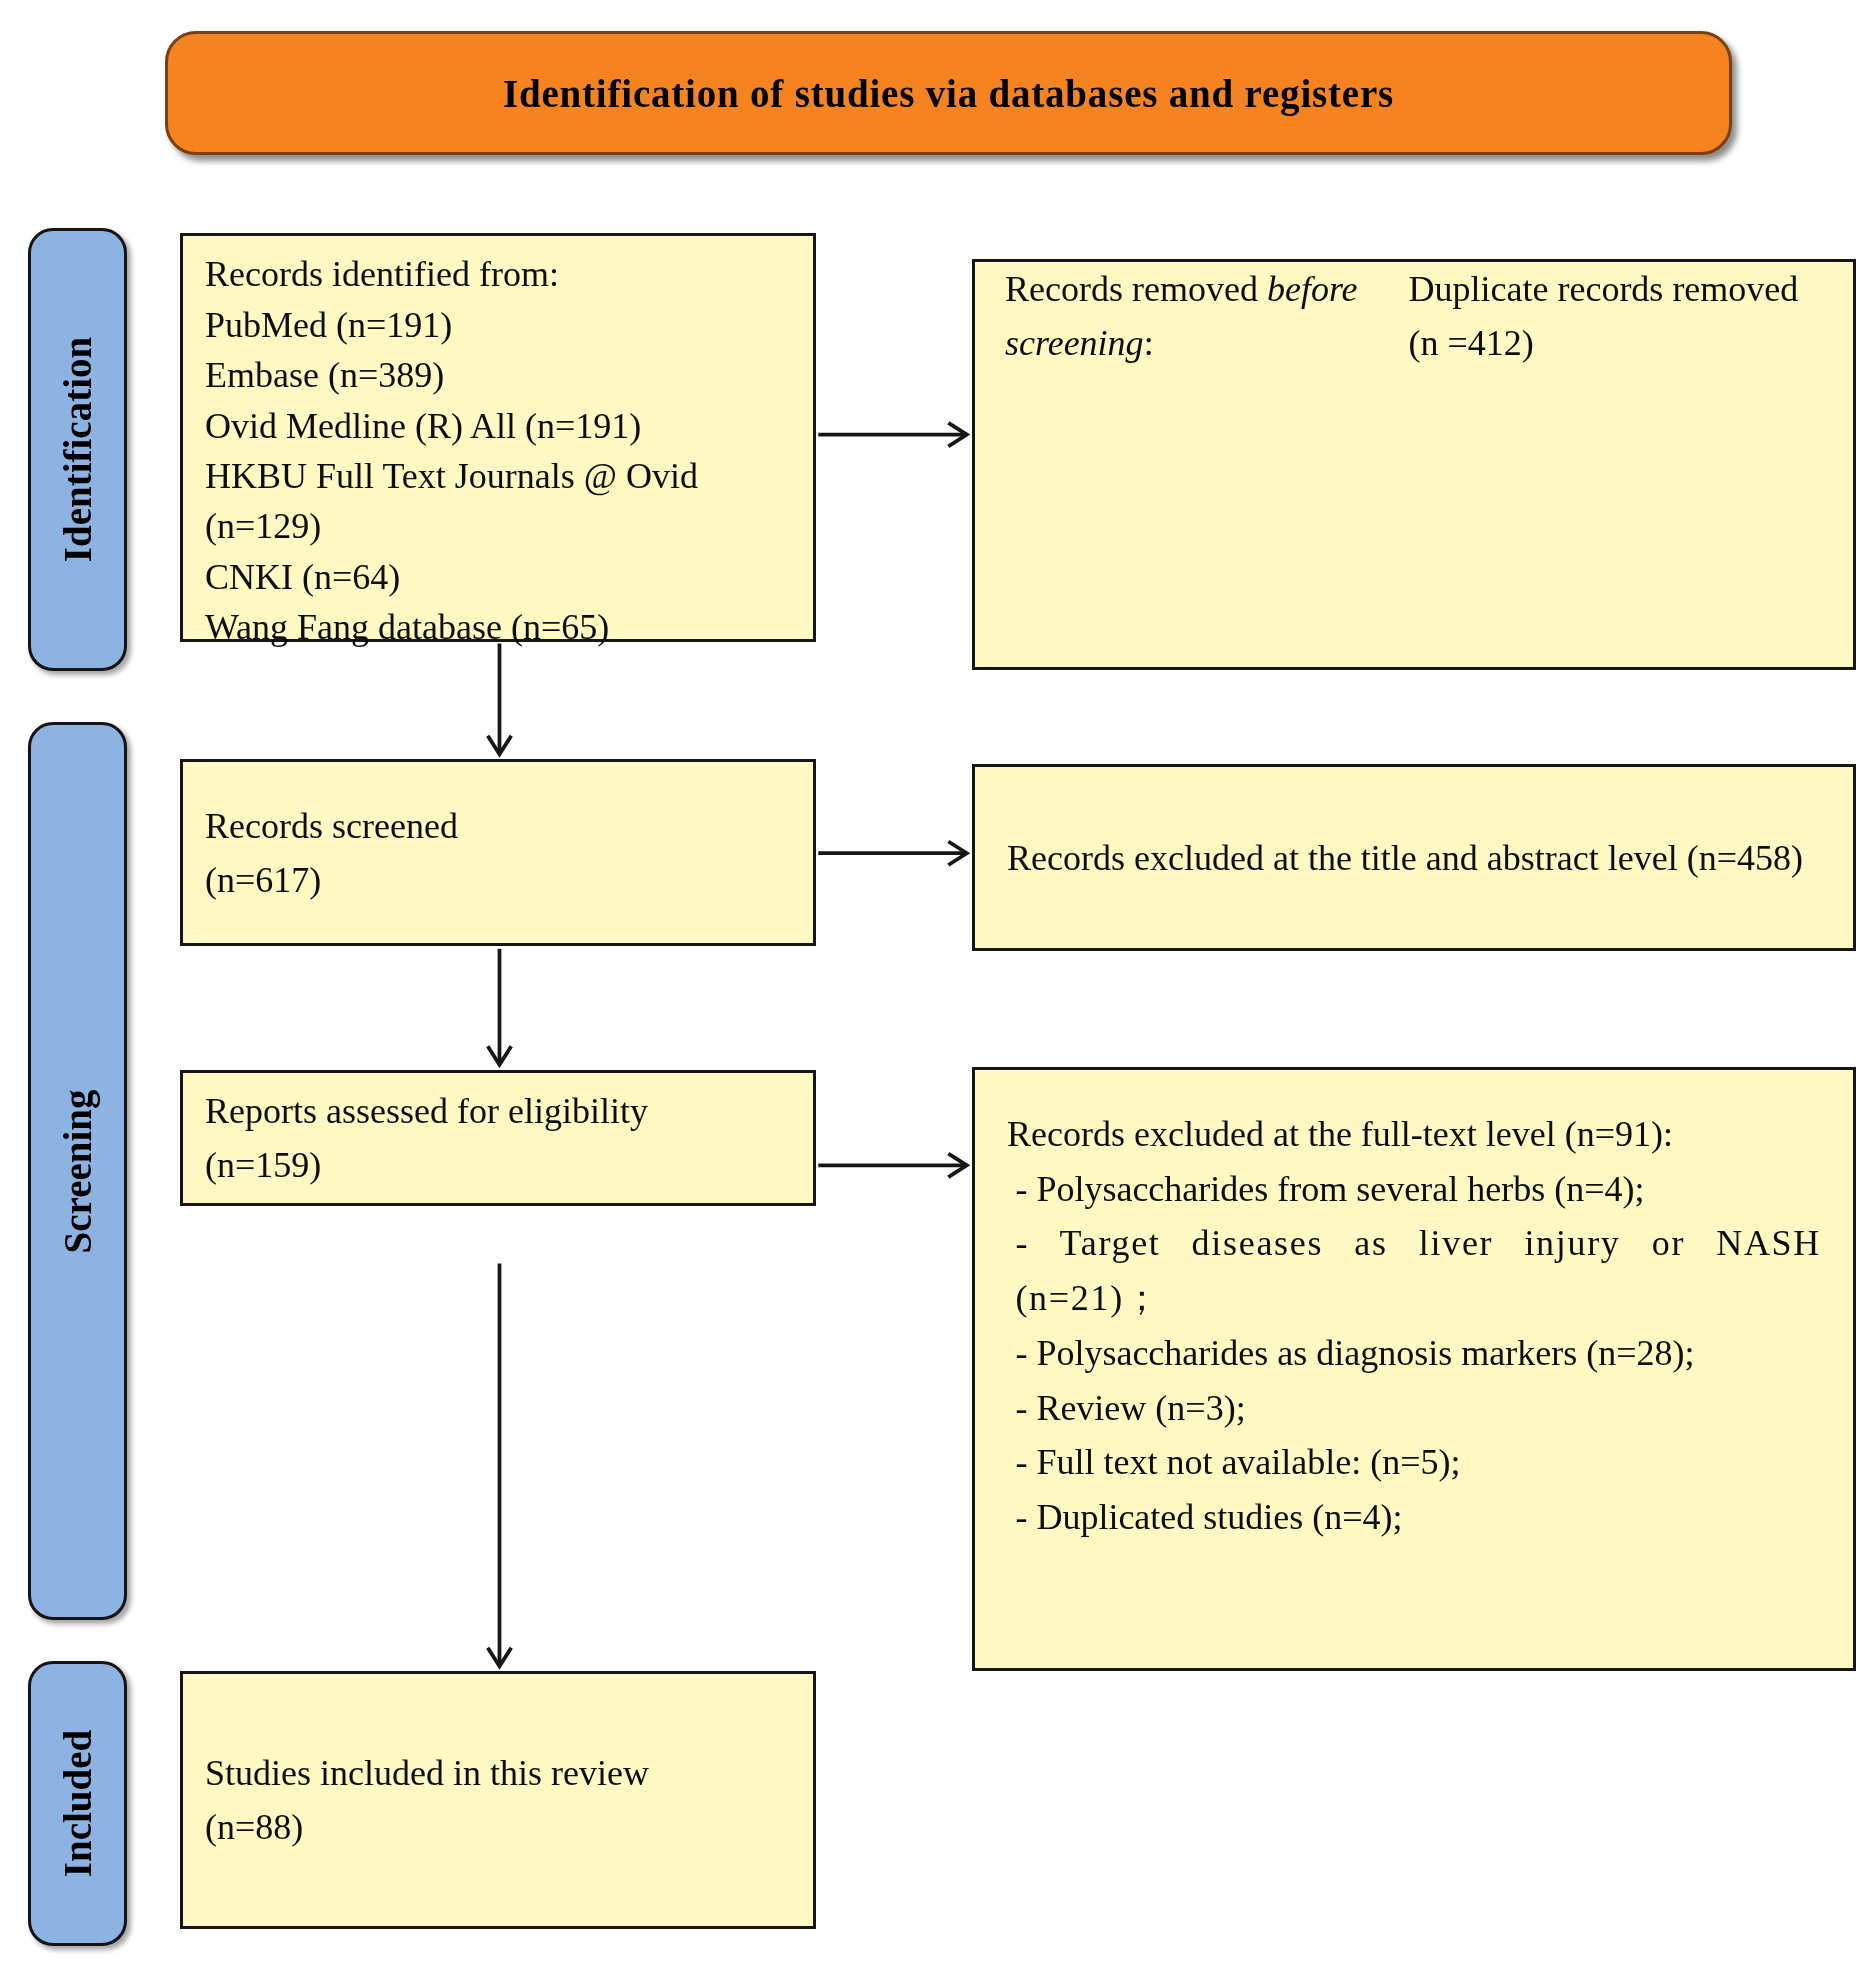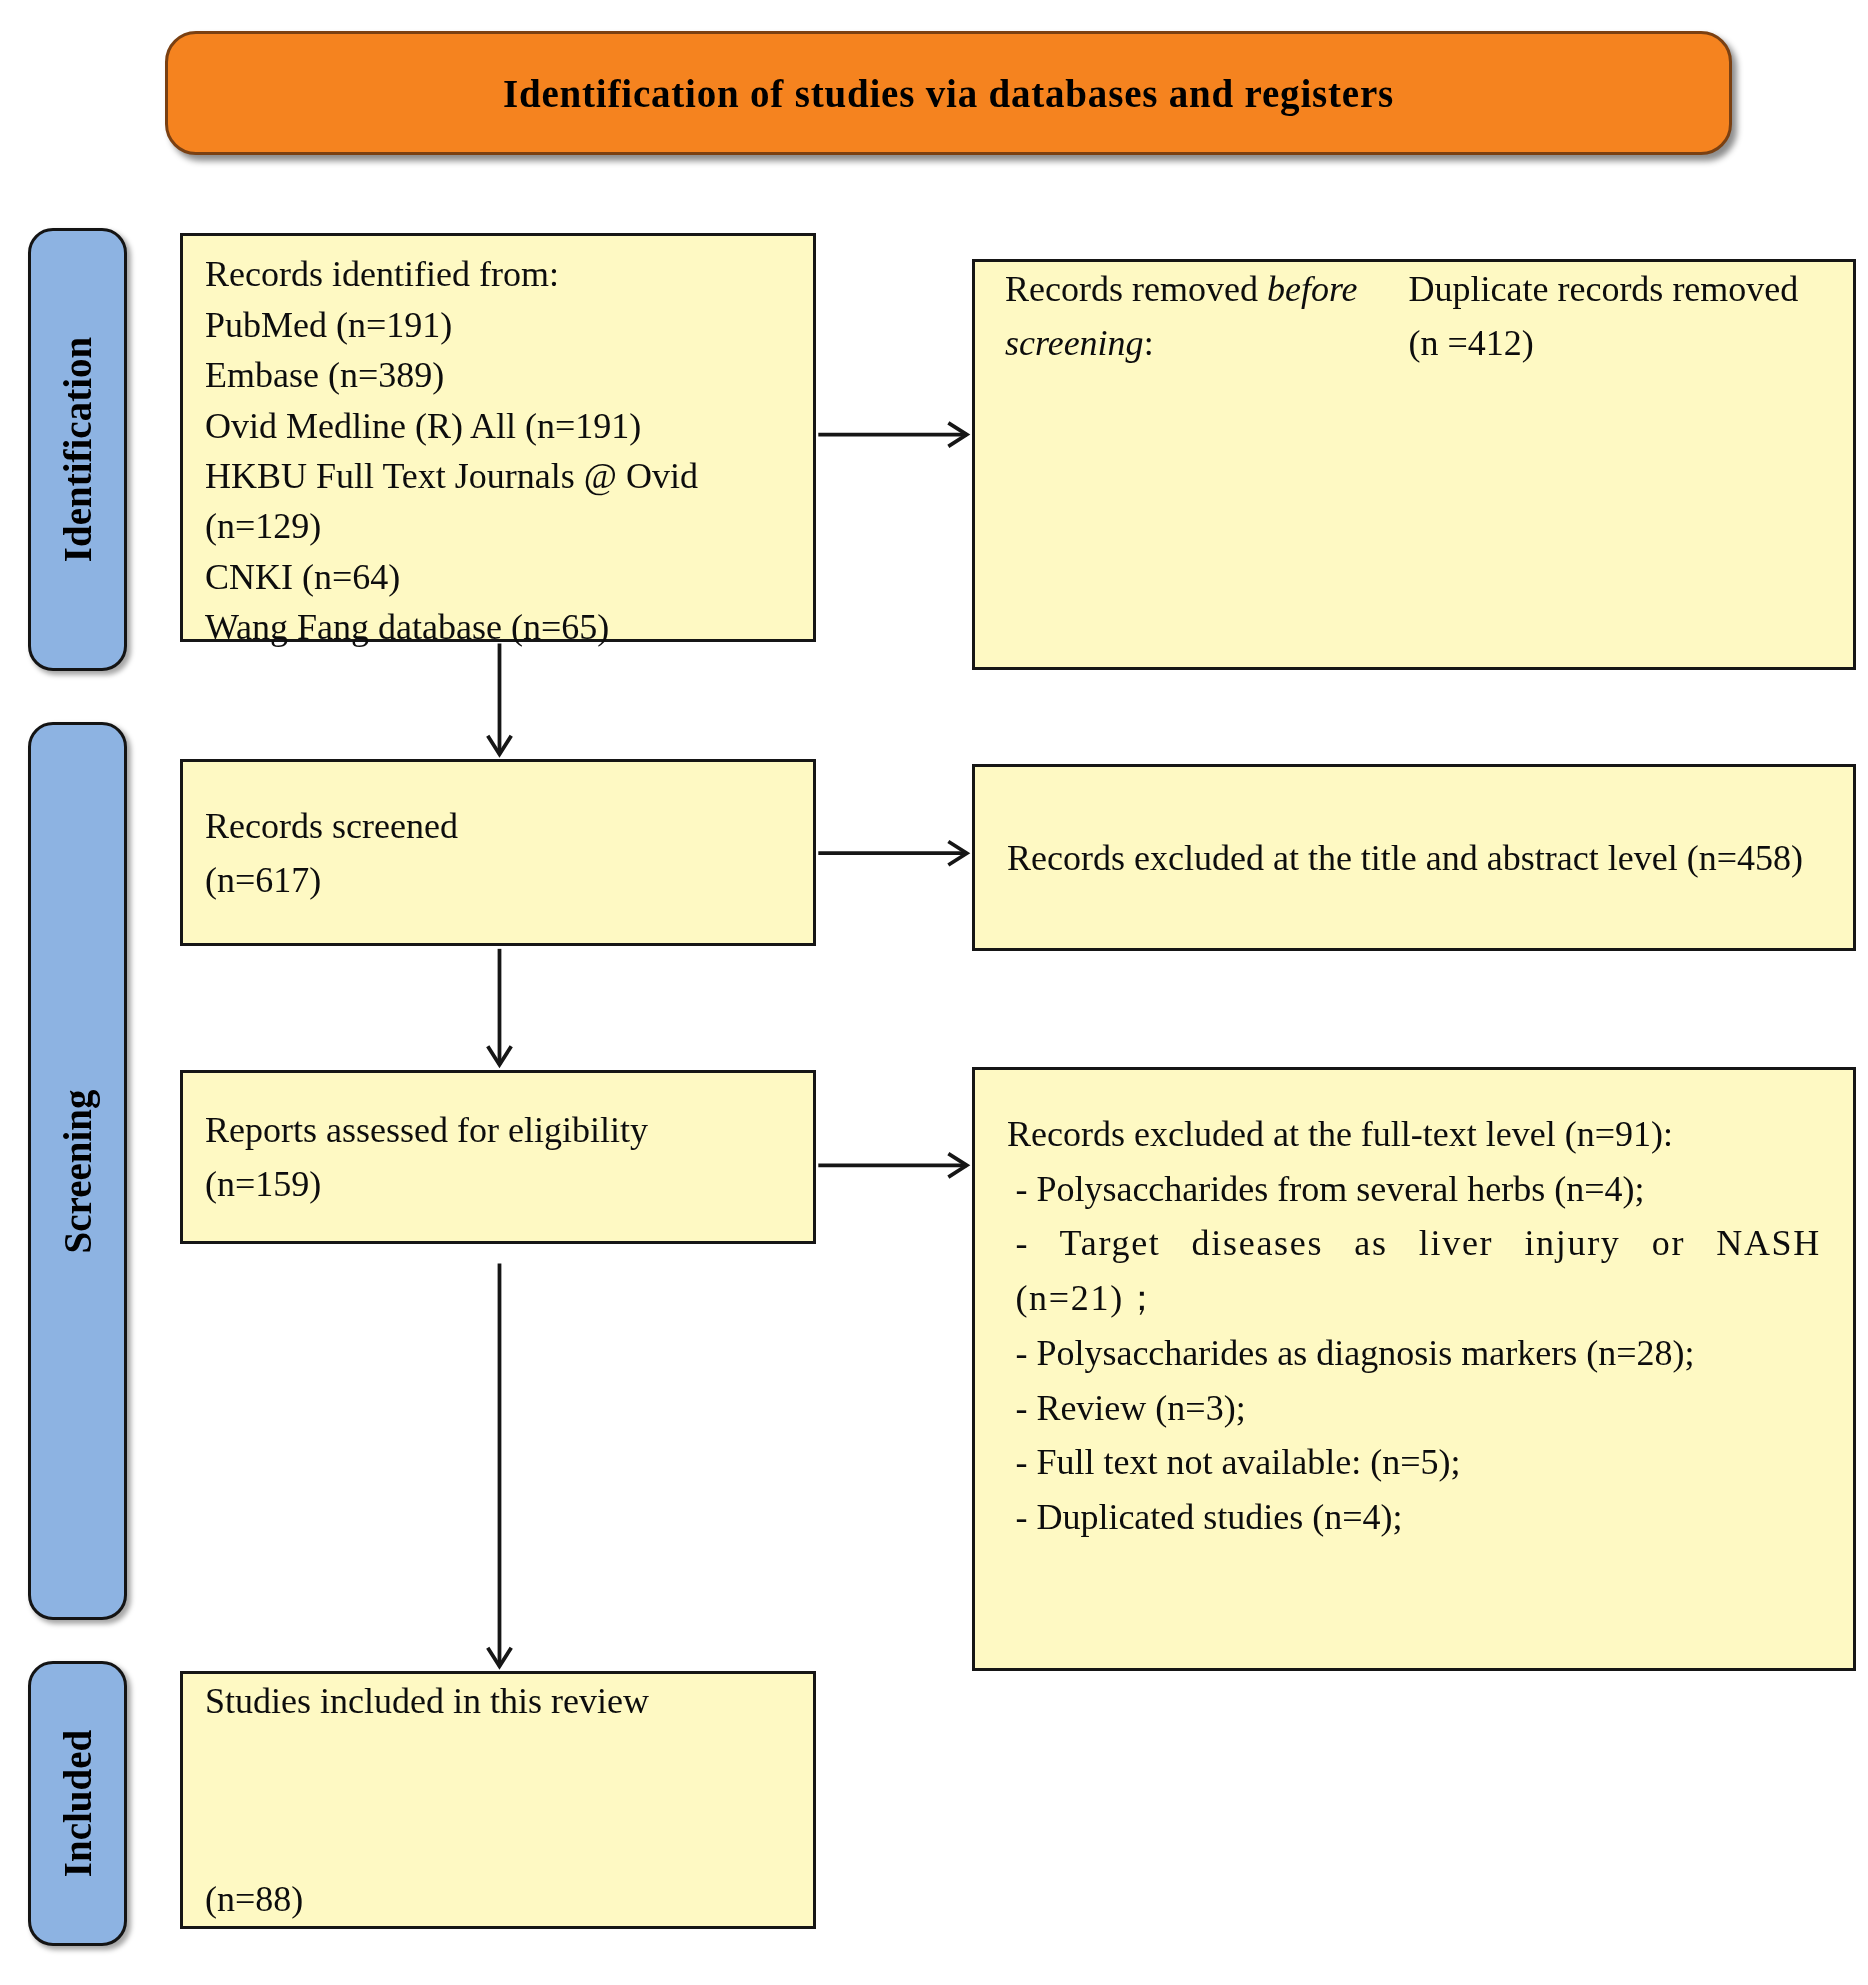--- a/index.html
+++ b/index.html
@@ -65,25 +65,25 @@
   .fbox.col-right { left: 972px; width: 884px; }
 
   .fbox.identified { top: 233px; height: 409px; padding: 13.4px 22px; line-height: 1.4; }
   .fbox.removed    { top: 235px; height: 411px; padding: 0 30px;
                      display: flex; flex-direction: row; justify-content: center; margin-top: 24px; }
   .fbox.screened   { top: 759px; height: 187px; padding: 0 22px;
                      display: flex; flex-direction: column; justify-content: center; }
   .fbox.excluded-title { top: 764px; height: 187px; padding: 0 32px;
                      display: flex; flex-direction: column; justify-content: center;
                      text-align: justify; }
-  .fbox.assessed   { top: 1070px; height: 174px; padding: 0 22px;
+  .fbox.assessed   { top: 1070px; height: 136px; padding: 0 22px;
                      display: flex; flex-direction: column; justify-content: center; }
   .fbox.excluded-fulltext { top: 1067px; height: 604px; padding: 37px 32px 0 32px; line-height: 1.52; }
   .fbox.included-box { top: 1671px; height: 258px; padding: 0 22px;
-                     display: flex; flex-direction: column; justify-content: space-between; }
+                     display: flex; flex-direction: column; justify-content: center; }
 
   .it { font-style: italic; }
   .fulltext-item { padding-left: 8.4px; text-align: justify; }
   .fulltext-item.spread { letter-spacing: 1.7px; }
 
   
   .arrows { position: absolute; left: 0; top: 0; pointer-events: none; }
   .arrows line { stroke: #161616; stroke-width: 4.5; }
 </style>
 </head>

